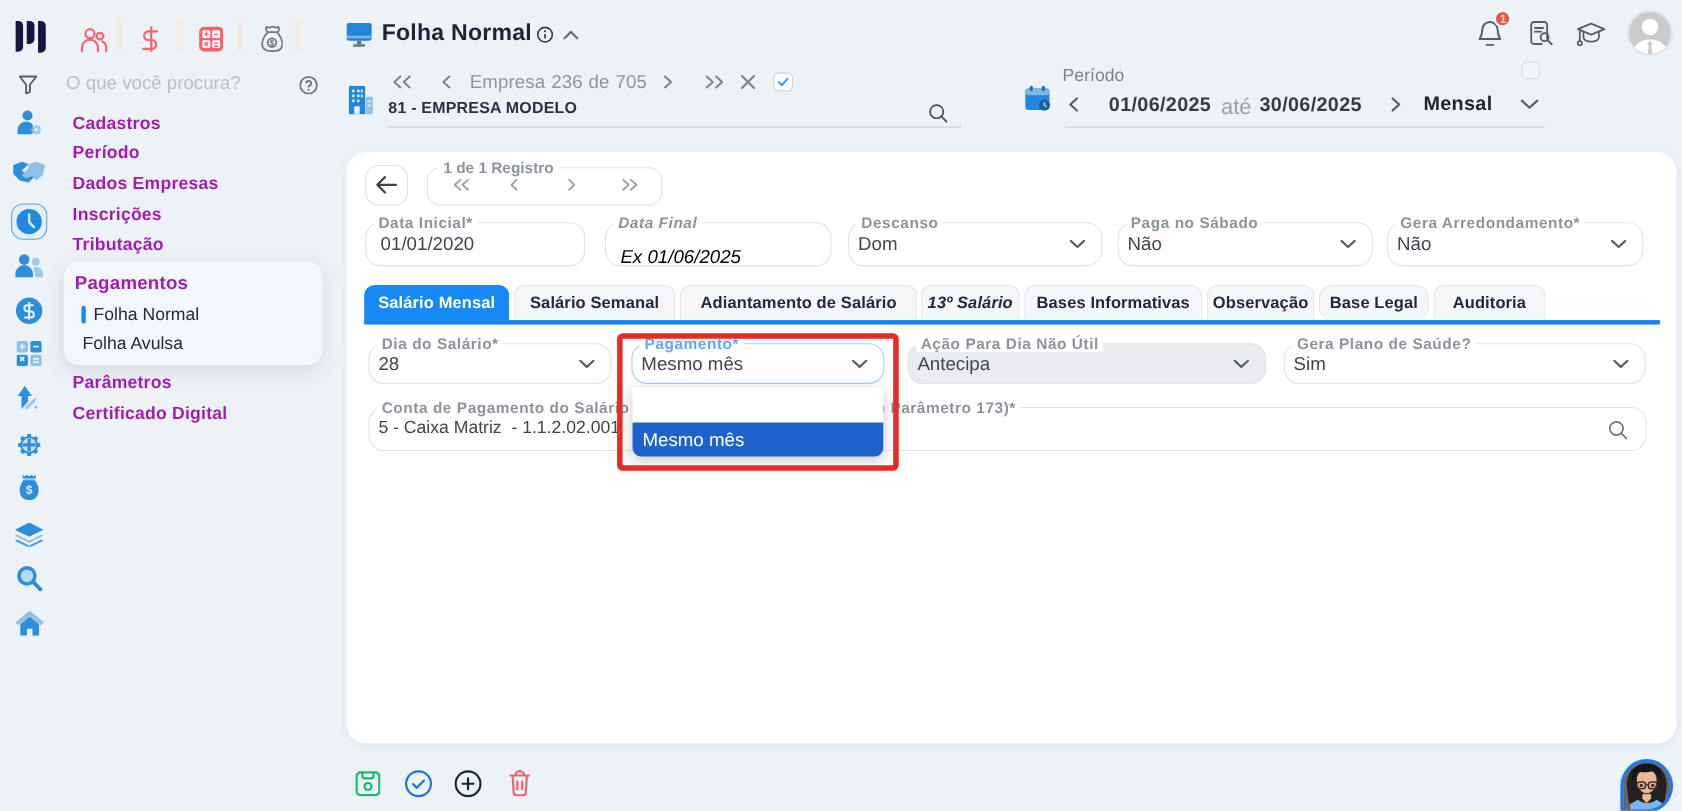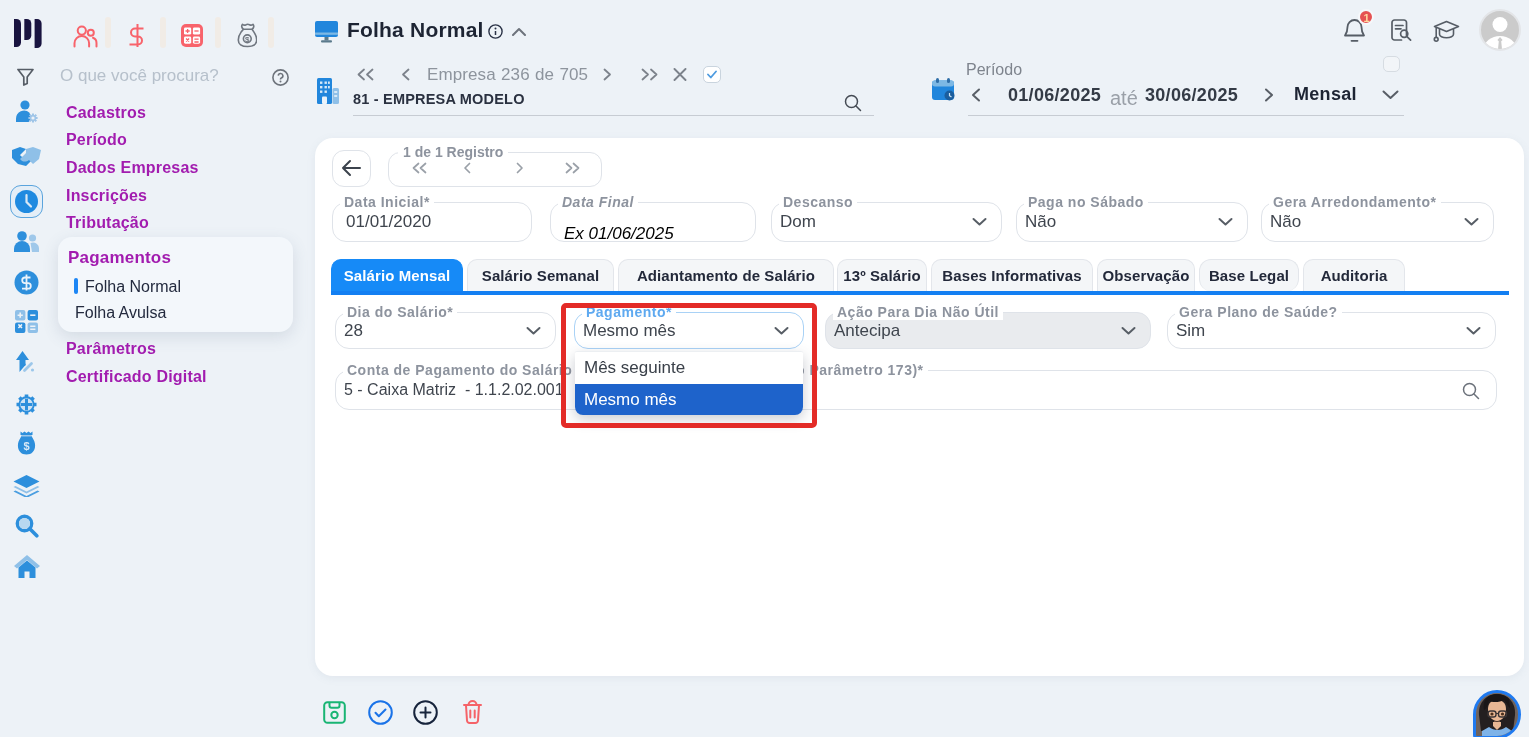--- a/index.html
+++ b/index.html
@@ -397,21 +397,21 @@
   <span class="lbl">Gera Arredondamento*</span>
   <span class="val">Não</span>
   <svg class="chev chevdown" viewBox="0 0 15 9" fill="none">
       <path d="M1.5 1.5 L7.5 7 L13.5 1.5" stroke="#585e66" stroke-width="2" stroke-linecap="round" stroke-linejoin="round"></path>
     </svg>
 </div>
 
 <div class="tab active" style="left:331px;width:132px;">Salário Mensal</div>
 <div class="tab" style="left:467px;width:147px;">Salário Semanal</div>
 <div class="tab" style="left:618px;width:216px;">Adiantamento de Salário</div>
-<div class="tab" style="left:837px;width:90px;">13º Salário</div>
+<div class="tab" style="left:837px;width:90px;font-style:italic;">13º Salário</div>
 <div class="tab" style="left:931px;width:162px;">Bases Informativas</div>
 <div class="tab" style="left:1097px;width:98px;">Observação</div>
 <div class="tab" style="left:1199px;width:100px;border-radius:12px;">Base Legal</div>
 <div class="tab" style="left:1303px;width:102px;">Auditoria</div>
 <div class="abs" style="left:331px;top:291px;width:1178px;height:3.5px;background:#137ff2;"></div>
 
 <div class="field" style="left:335px;top:370px;width:1162px;">
   <span class="lbl">Conta de Pagamento do Salário (Vinculado ao</span>
     <span class="lbl" style="left:456px;padding:0 4px;">o Parâmetro 173)*</span>
   <span class="val" style="font-size:16px;">5 - Caixa Matriz&nbsp; - 1.1.2.02.001</span>
@@ -445,21 +445,20 @@
 
 <div class="field" style="left:574px;top:312px;width:230px;height:37px;border:1.5px solid #a9d2f6;">
   <span class="lbl" style="color:#5ea9f0;">Pagamento*</span>
   <span class="val">Mesmo mês</span>
   <svg class="chev chevdown" viewBox="0 0 15 9" fill="none">
       <path d="M1.5 1.5 L7.5 7 L13.5 1.5" stroke="#585e66" stroke-width="2" stroke-linecap="round" stroke-linejoin="round"></path>
     </svg>
 </div>
 
 <div class="abs" style="left:575px;top:351px;width:228px;height:63px;background:#fff;border-radius:2px 2px 8px 8px;box-shadow:0 5px 14px rgba(60,70,90,.28);border-top:1px solid #eceff2;">
-  <div style="position:absolute;left:0;top:0;width:100%;height:32px;display:flex;align-items:center;padding-left:9px;font-size:17px;color:#3a4049;">Mês seguinte</div>
   <div style="position:absolute;left:0;top:32px;width:100%;height:31px;background:#1e63cb;border-radius:0 0 8px 8px;display:flex;align-items:center;padding-left:9px;font-size:17px;color:#fff;">Mesmo mês</div>
 </div>
 
 <div class="abs" style="left:561px;top:303px;width:256px;height:125px;border:5px solid #e32b27;border-radius:5px;"></div>
 
 <svg class="abs" style="left:323px;top:701px;" width="23" height="23" viewBox="0 0 23 23" fill="none" stroke="#19b574" stroke-width="2">
   <path d="M1.2 4.5 a3.3 3.3 0 0 1 3.3 -3.3 h14 a3.3 3.3 0 0 1 3.3 3.3 v14 a3.3 3.3 0 0 1 -3.3 3.3 h-14 a3.3 3.3 0 0 1 -3.3 -3.3 z"></path>
   <path d="M6.5 1.5 v3.2 a2 2 0 0 0 2 2 h6 a2 2 0 0 0 2 -2 v-3.2"></path>
   <circle cx="11.5" cy="14" r="3.2"></circle>
 </svg>

